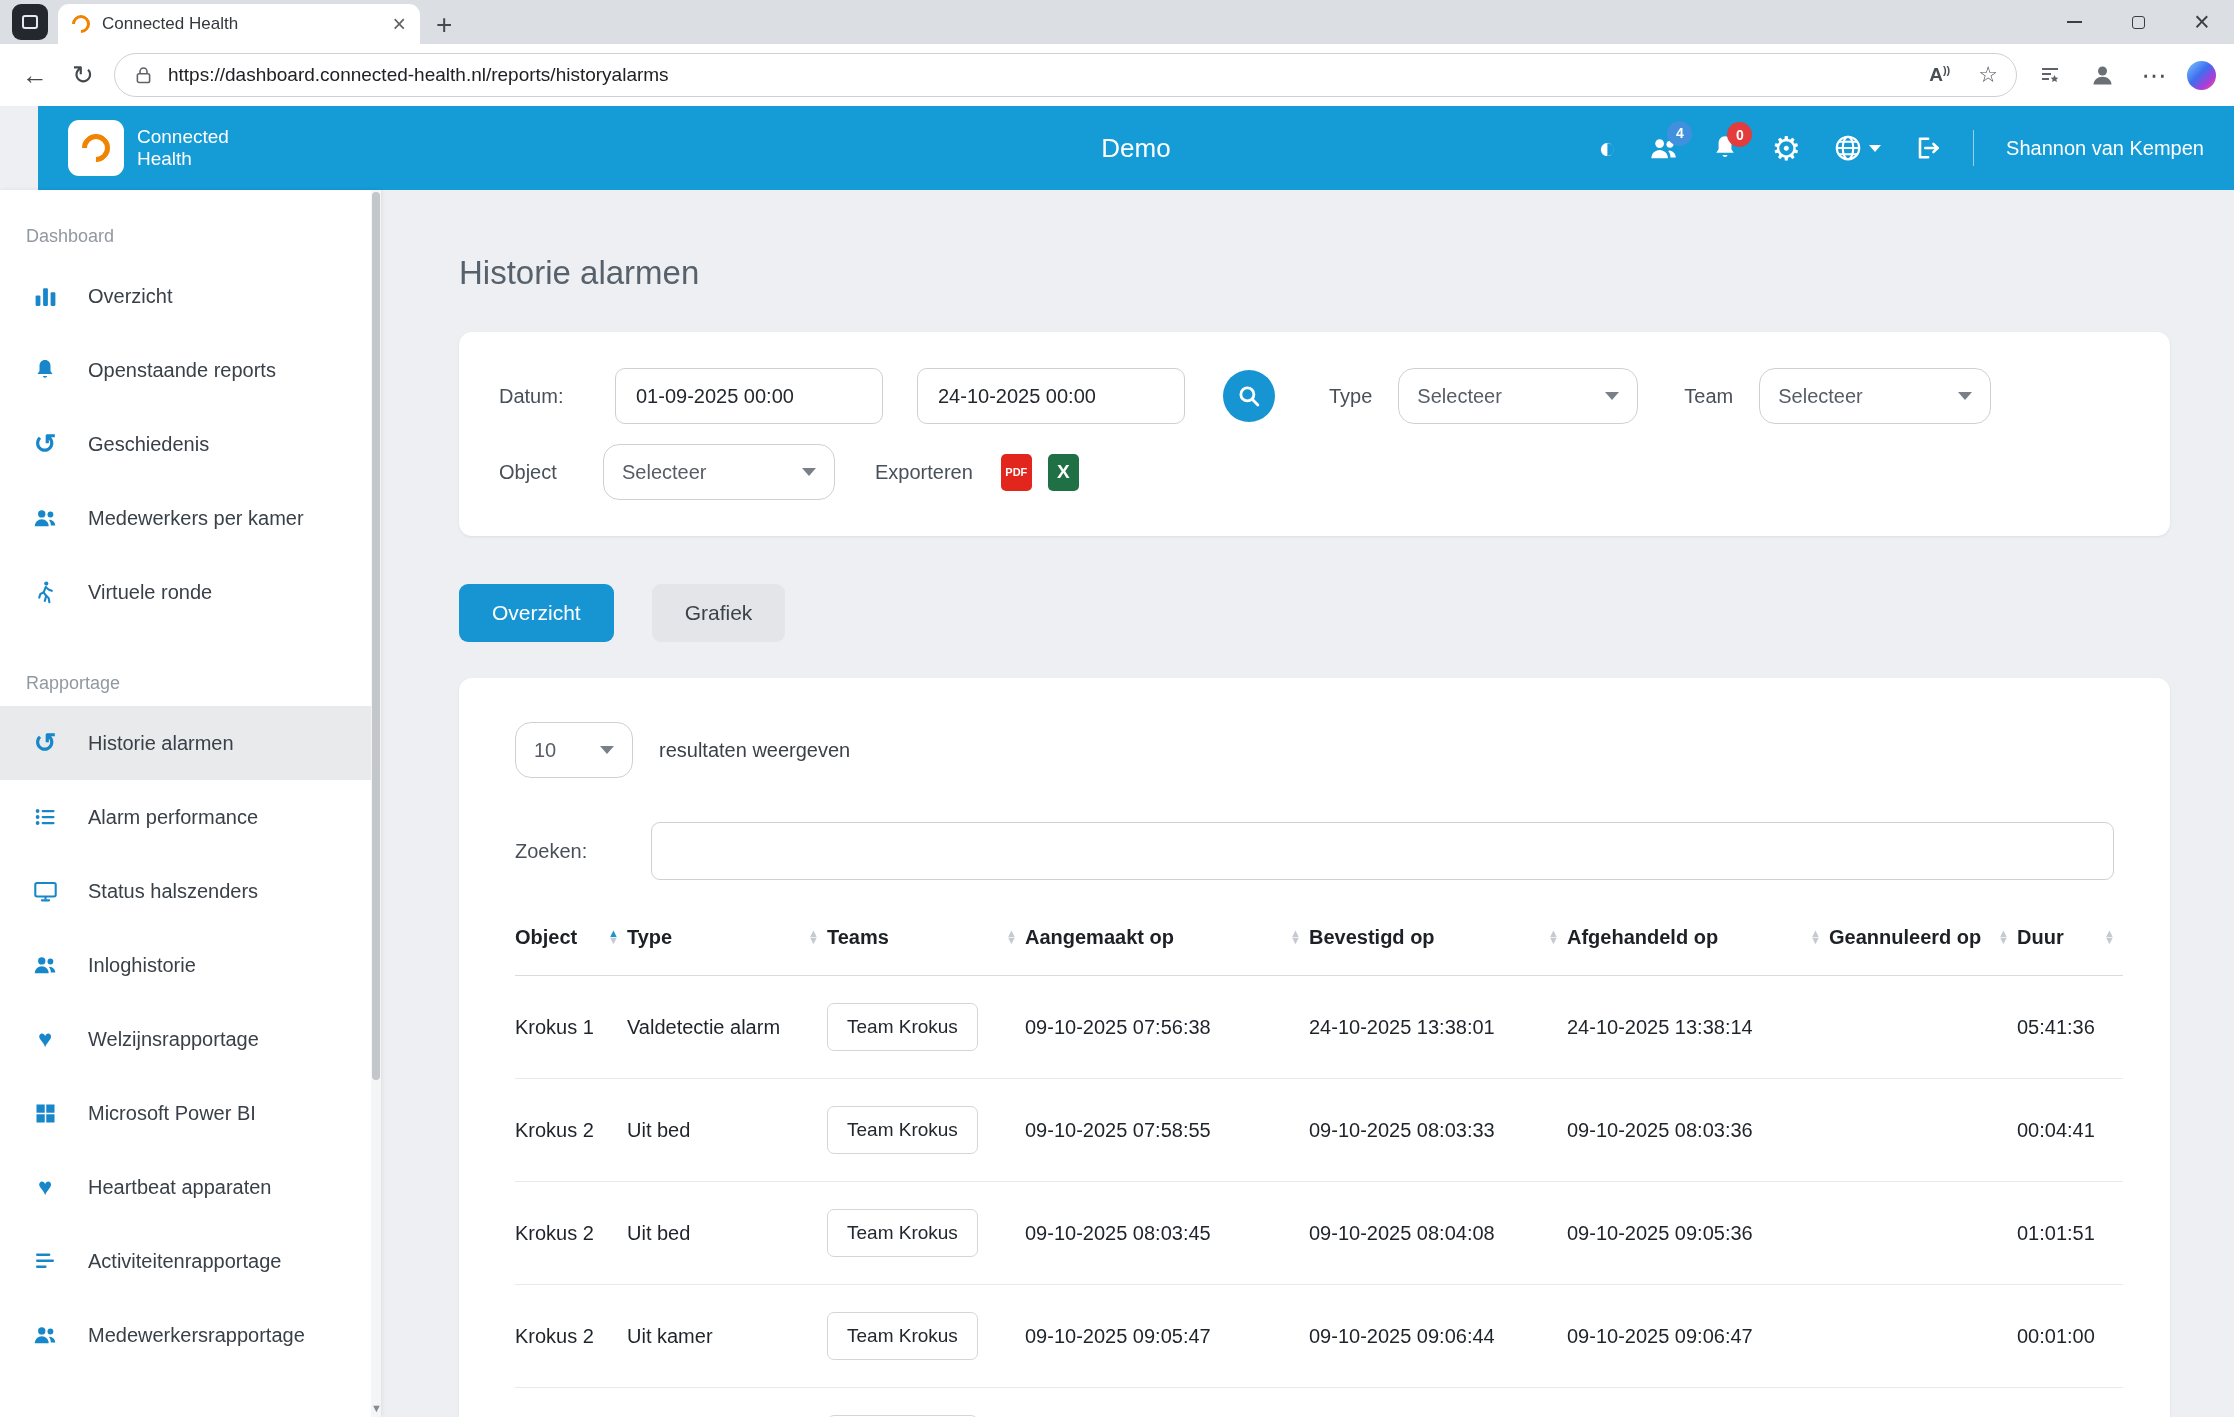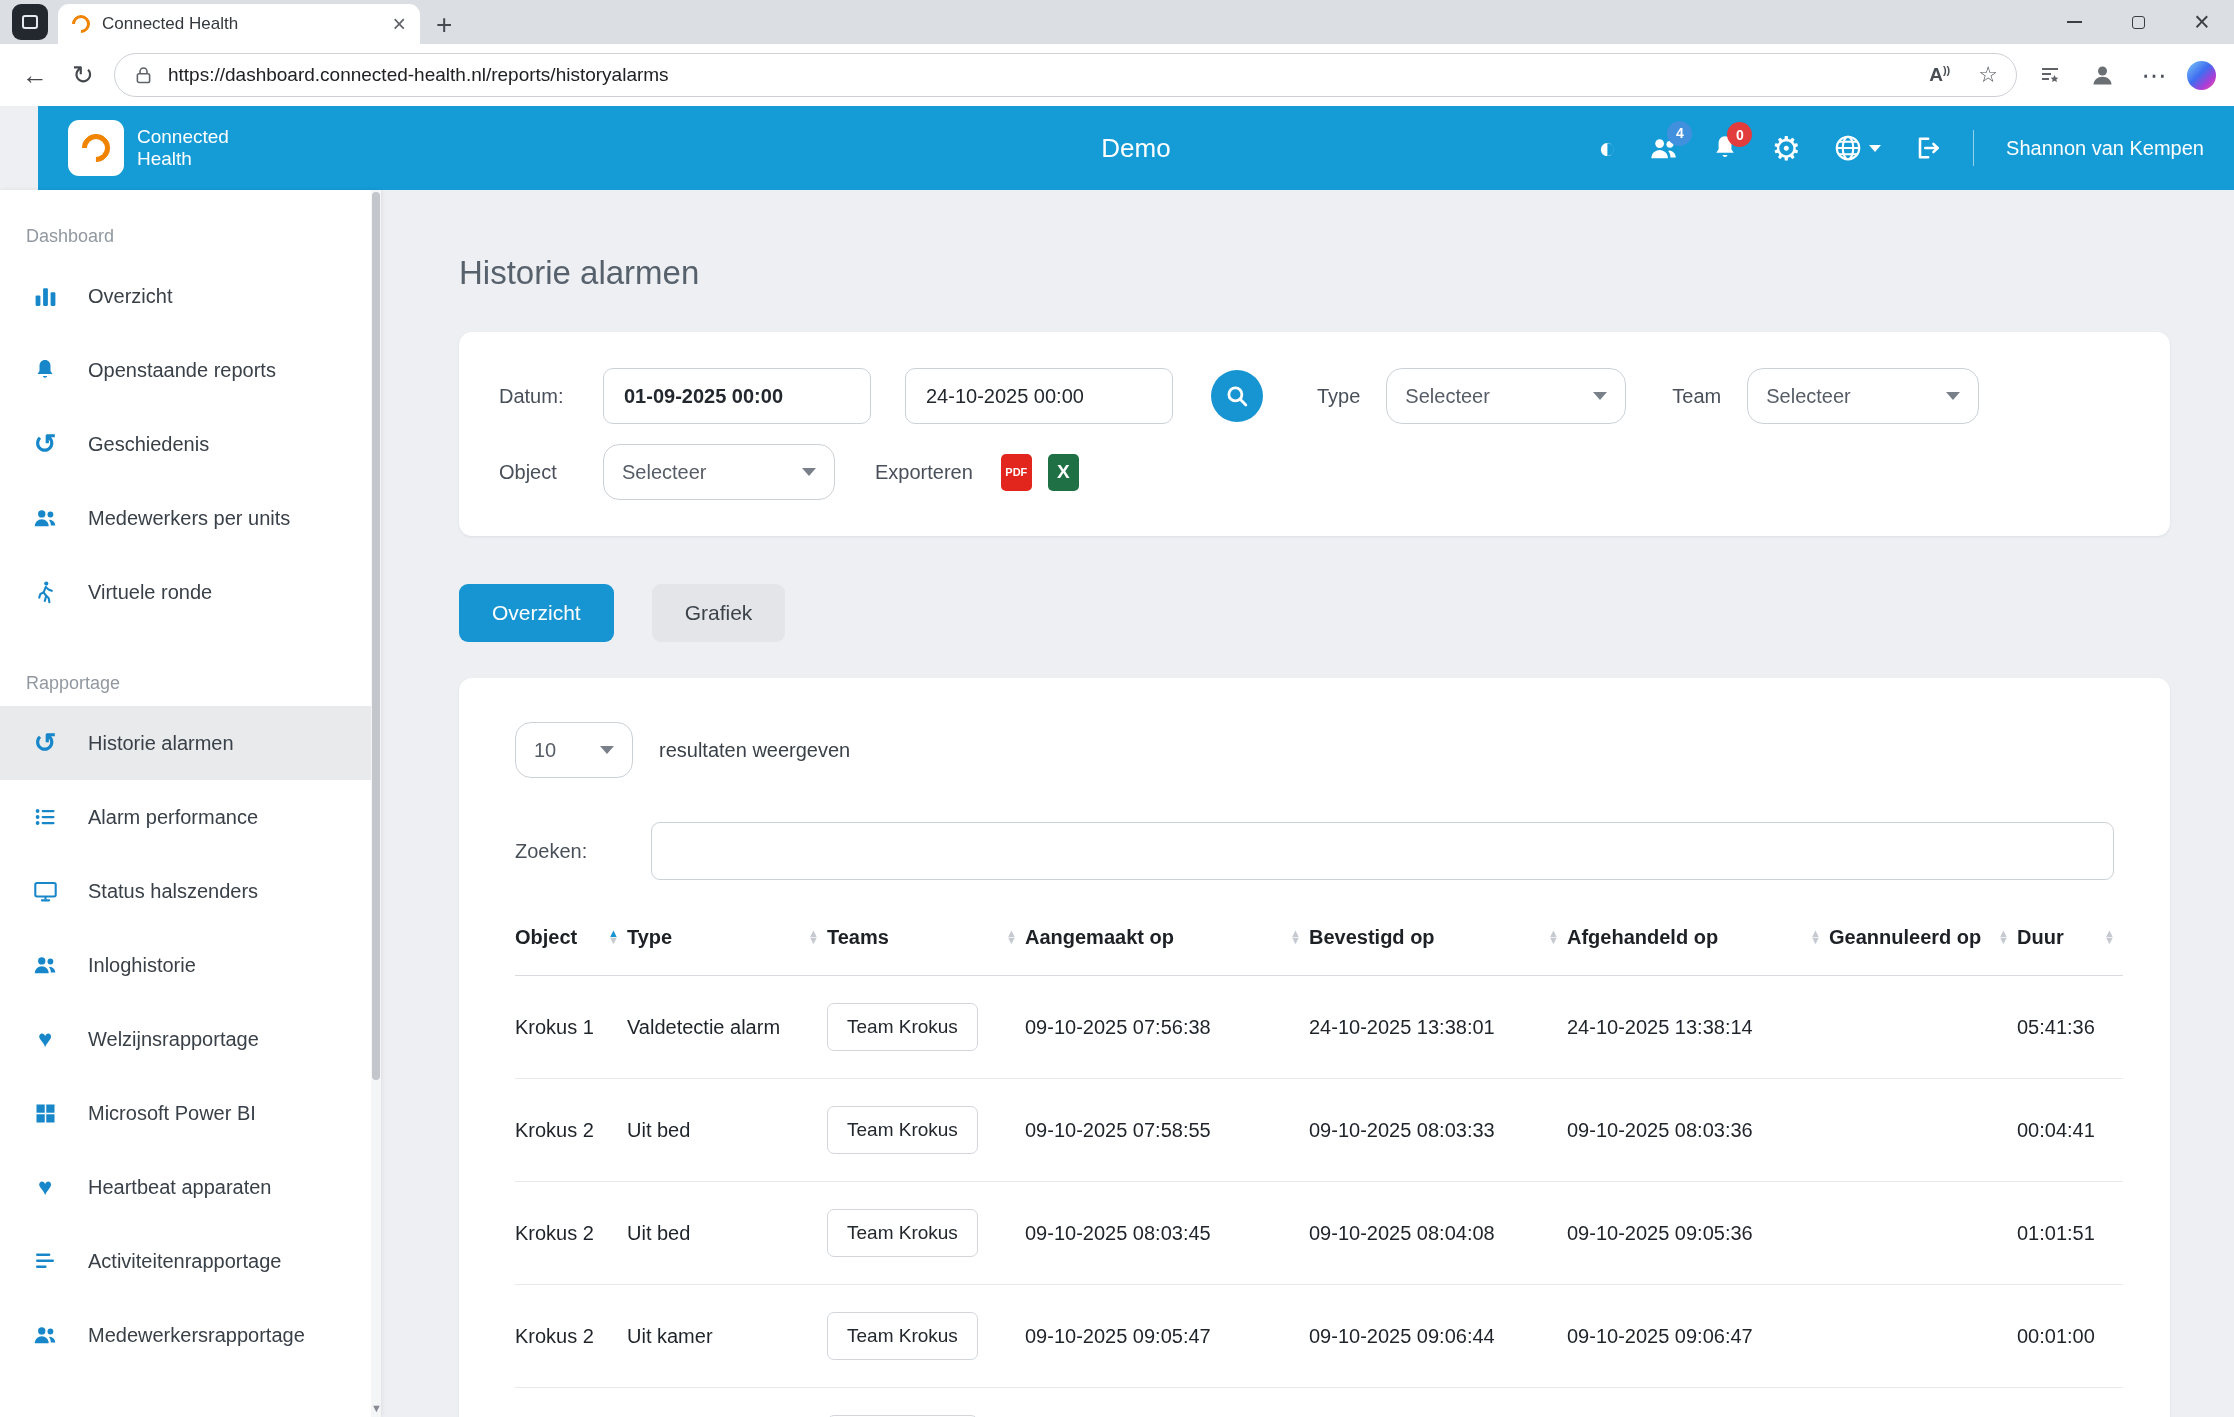--- a/index.html
+++ b/index.html
@@ -75,21 +75,21 @@
   h1.page-title { margin-top:64px; font-size:33px; font-weight:500; color:#57616c; }
 
   .card { background:#fff; border-radius:13px; box-shadow:0 1px 3px rgba(30,40,60,.08); }
   .filter-card { margin-top:40px; padding:36px 40px; }
   .f-row { display:flex; align-items:center; }
   .f-row.second { margin-top:20px; }
   .f-label { font-size:20px; color:#49505a; }
   .f-label.w1 { width:88px; }
   .f-input { width:268px; height:56px; border:1px solid #ccd1d6; border-radius:10px; padding:0 20px;
     font-size:20px; color:#23282e; font-family:inherit; outline:none; background:#fff; }
-  .f-input.ml { margin-left:16px;font-weight:bold; }
+  .f-input.ml { margin-left:28px; }
   .f-input.ml2 { margin-left:34px; }
   .search-btn { width:52px; height:52px; border-radius:50%; background:#1795d3; border:none; margin-left:38px;
     display:flex; align-items:center; justify-content:center; cursor:pointer; flex:none; }
   .f-select { position:relative; display:flex; align-items:center; justify-content:space-between; gap:12px;
     width:240px; height:56px; border:1px solid #ccd1d6; border-radius:16px; padding:0 18px; background:#fff;
     font-size:20px; color:#565d66; cursor:pointer; }
   .f-select.small { width:118px; height:56px; }
   .caret { width:0; height:0; border-left:7px solid transparent; border-right:7px solid transparent;
     border-top:8px solid #7a8089; flex:none; }
   .lbl-type { margin-left:54px; } .sel-type { margin-left:26px; }
@@ -260,21 +260,21 @@
         </div>
         <div class="side-item">
           <span class="icon-box">
             <svg viewBox="0 0 24 24" width="26" height="26" fill="currentColor">
               <circle cx="9" cy="8.2" r="3.4"></circle>
               <path d="M2.6 19.5c0-3.5 2.9-6.3 6.4-6.3s6.4 2.8 6.4 6.3z"></path>
               <circle cx="17" cy="8.8" r="2.7"></circle>
               <path d="M16.6 13.6c2.8.4 4.9 2.6 4.9 5.4h-4.1c0-1.9-.6-3.7-1.7-5.1z"></path>
             </svg>
           </span>
-          <span>Medewerkers per units</span>
+          <span>Medewerkers per kamer</span>
         </div>
         <div class="side-item">
           <span class="icon-box">
             <svg viewBox="0 0 24 24" width="24" height="24">
               <circle cx="13.3" cy="3.6" r="2.1" fill="currentColor"></circle>
               <g fill="none" stroke="currentColor" stroke-width="2.1" stroke-linecap="round" stroke-linejoin="round">
                 <path d="M12.8 7.2l-2.2 5.2 2.6 3.4-1.4 5.2"></path>
                 <path d="M12.8 7.2l3.2 2.6 2.8 1"></path>
                 <path d="M10.6 12.4l-3.2 1.6-1.2 3.6"></path>
                 <path d="M13.2 15.8l2.4 2.2.8 4.2"></path>

